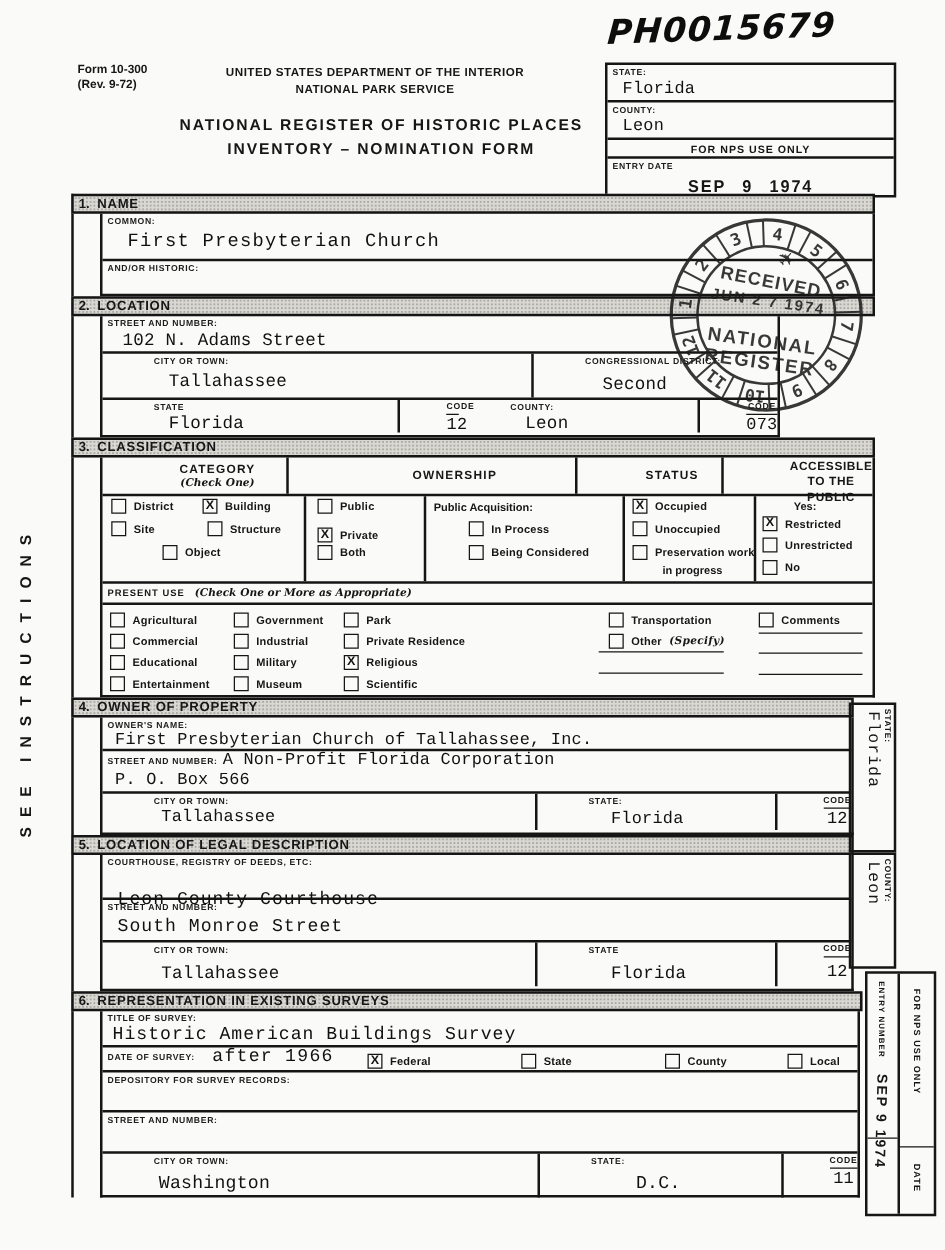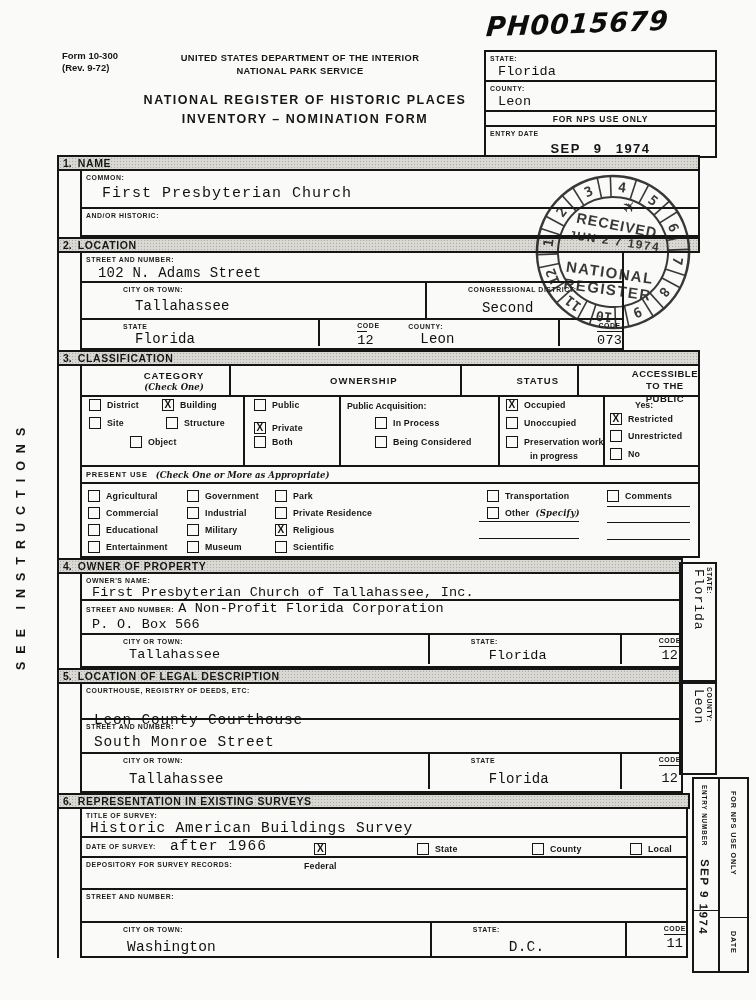--- a/index.html
+++ b/index.html
@@ -382,21 +382,21 @@
   <div class="cbox abs" style="left:80px;top:809px;width:608px;height:149px;">
     <div class="row" style="height:29px;">
       <div class="flbl">TITLE OF SURVEY:</div>
       <div class="tv" style="margin:0 0 0 8px;font-size:14.5px;letter-spacing:.8px;">Historic American Buildings Survey</div>
     </div>
     <div class="row" style="height:20px;">
       <div style="display:flex;align-items:center;height:100%;">
         <div class="flbl" style="padding-top:0;">DATE OF SURVEY:</div>
         <div class="tv" style="margin-left:14px;font-size:14.5px;letter-spacing:1px;">after 1966</div>
       </div>
-      <div class="cbi" style="left:222px;top:5px;flex-direction:column;">
+      <div class="cbi" style="left:212px;top:5px;">
           <span class="cb checked"></span>
           <span>Federal</span>
         </div>
       <div class="cbi" style="left:335px;top:5px;">
           <span class="cb"></span>
           <span>State</span>
         </div>
       <div class="cbi" style="left:450px;top:5px;">
           <span class="cb"></span>
           <span>County</span>

